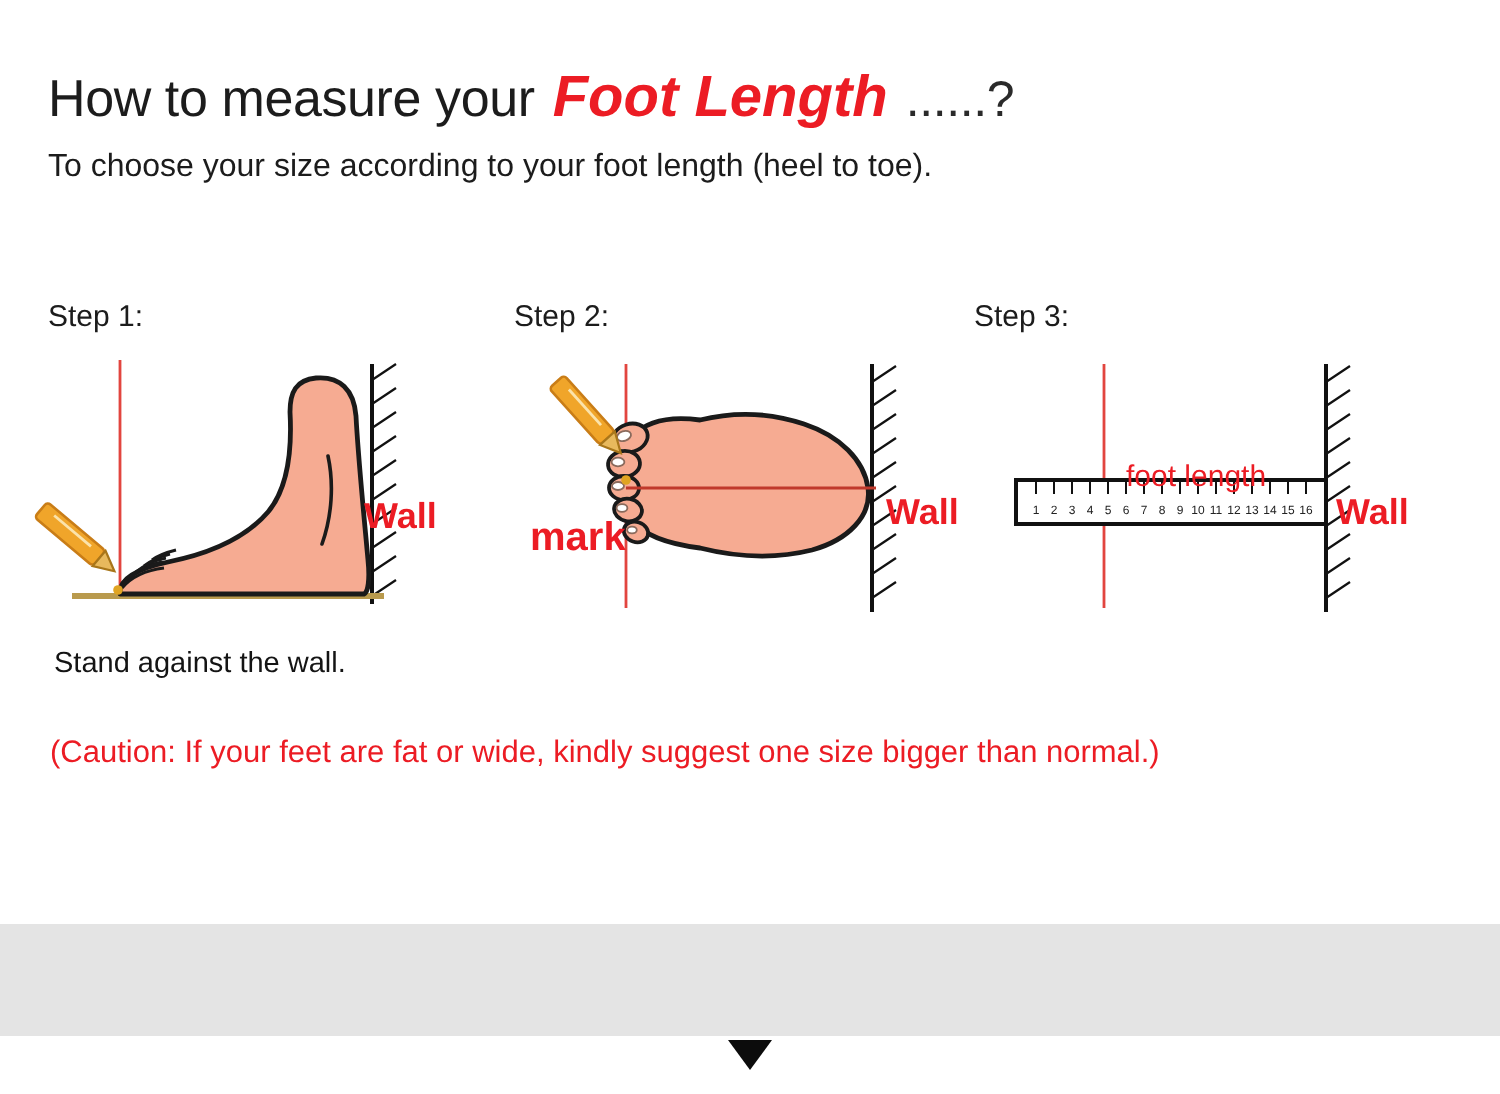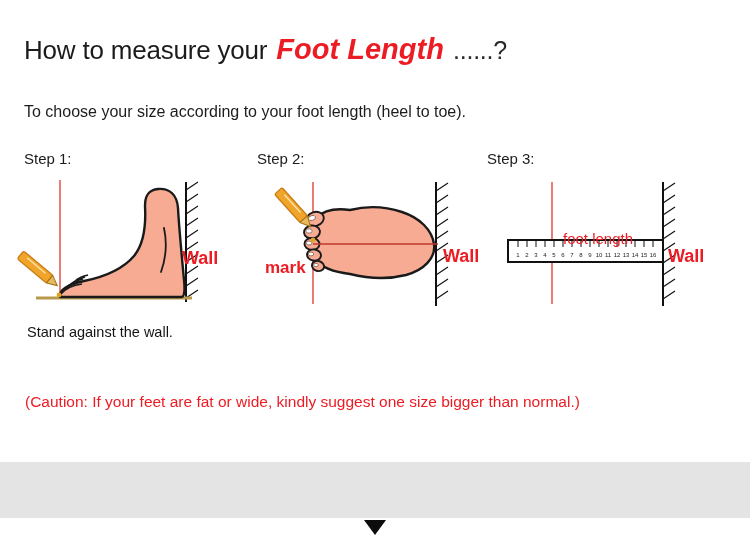--- a/index.html
+++ b/index.html
@@ -16,37 +16,37 @@
     font-size:26px;font-weight:400;color:#1c1c1c;
     white-space:nowrap;letter-spacing:-0.2px;
   }
   .title .hl{
     color:#ec1c24;font-weight:bold;font-style:italic;
     font-size:29px;letter-spacing:0px;padding:0 2px;
   }
   .title .dots{color:#2a2a2a;font-size:25px;}
   .subtitle{
     position:absolute;left:24px;top:75px;
-    font-size:16px;color:#1c1c1c;white-space:nowrap;margin-top:28px;
+    font-size:16px;color:#1c1c1c;white-space:nowrap;
   }
 
   
   .step-label{
     position:absolute;font-size:15px;color:#1c1c1c;white-space:nowrap;text-align:center;
   }
   .step-caption{
     position:absolute;font-size:14.5px;color:#141414;white-space:nowrap;
   }
   .fig{position:absolute;}
   .fig svg{display:block;}
 
   
   .caution{
     position:absolute;left:25px;top:368px;
-    font-size:15.5px;color:#ec1c24;white-space:nowrap;margin-top:25px;
+    font-size:15.5px;color:#ec1c24;white-space:nowrap;
   }
 
   
   .products-band{
     position:absolute;left:0;top:462px;width:750px;height:56px;
     background:#e4e4e4;
   }
   .products-text{
     position:absolute;left:0;top:462px;width:750px;height:56px;
     display:flex;align-items:center;justify-content:center;
@@ -180,21 +180,21 @@
 
       <g>
         <rect x="14" y="22" width="38" height="10" rx="2" fill="#f0a52a" stroke="#c97d17" stroke-width="1.3" transform="rotate(48 33 27)"></rect>
         <line x1="21" y1="25" x2="45" y2="25" stroke="#fbe3ab" stroke-width="1.4" transform="rotate(48 33 27)"></line>
         <polygon points="52,22 62,27 52,32" fill="#e8b95d" stroke="#a8761a" stroke-width="1.1" transform="rotate(48 33 27)"></polygon>
       </g>
       <circle cx="55" cy="62" r="2.4" fill="#e0a422"></circle>
     </svg>
   </div>
 
-  <div class="step-caption" style="left:265px;top:258px;color:#ec1c24;font-size:17px;font-weight:bold;">mark</div>
+  <div class="step-caption" style="left:265px;top:258px;color:#ec1c24;font-size:20px;font-weight:bold;">mark</div>
   <div class="step-caption" style="left:443px;top:246px;color:#ec1c24;font-size:18px;font-weight:bold;">Wall</div>
 
 
   <div class="step-label" style="left:487px;top:150px;">Step 3:</div>
 
   <div class="fig" style="left:500px;top:178px;">
     <svg width="200" height="132" viewBox="0 0 200 132">
 
       <line x1="52" y1="4" x2="52" y2="126" stroke="#e2453f" stroke-width="1.4"></line>
 

